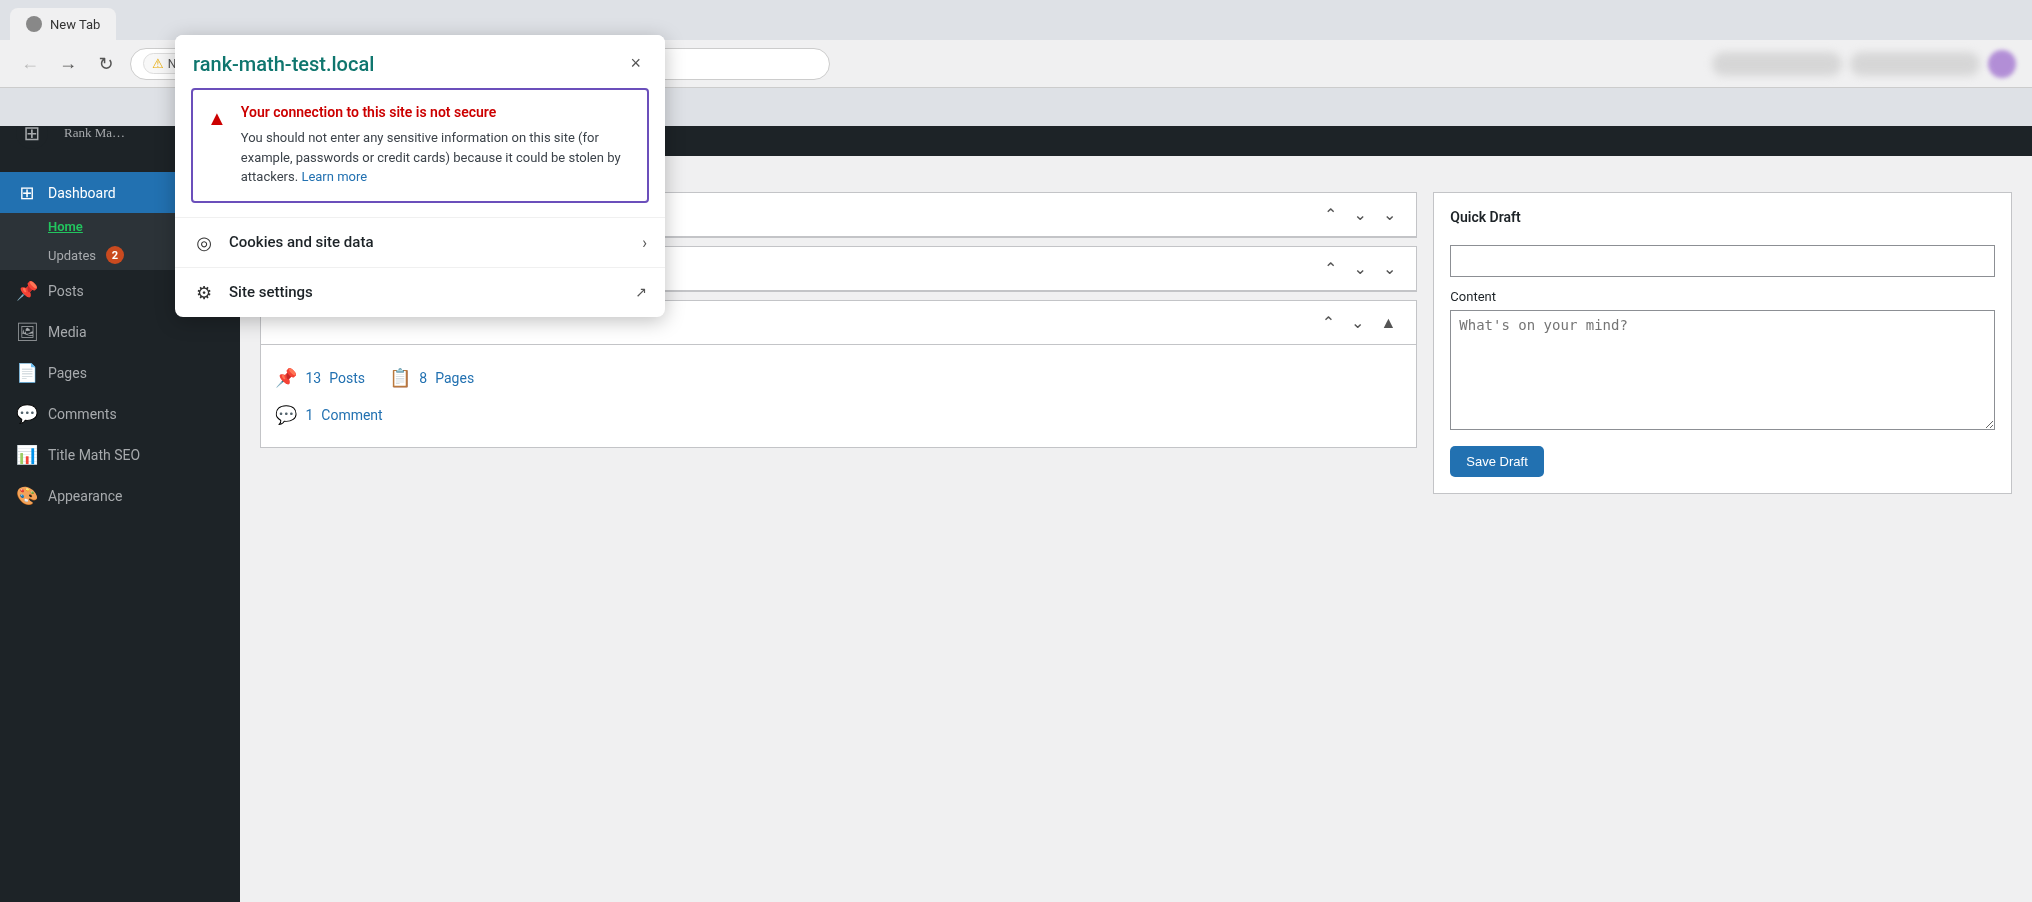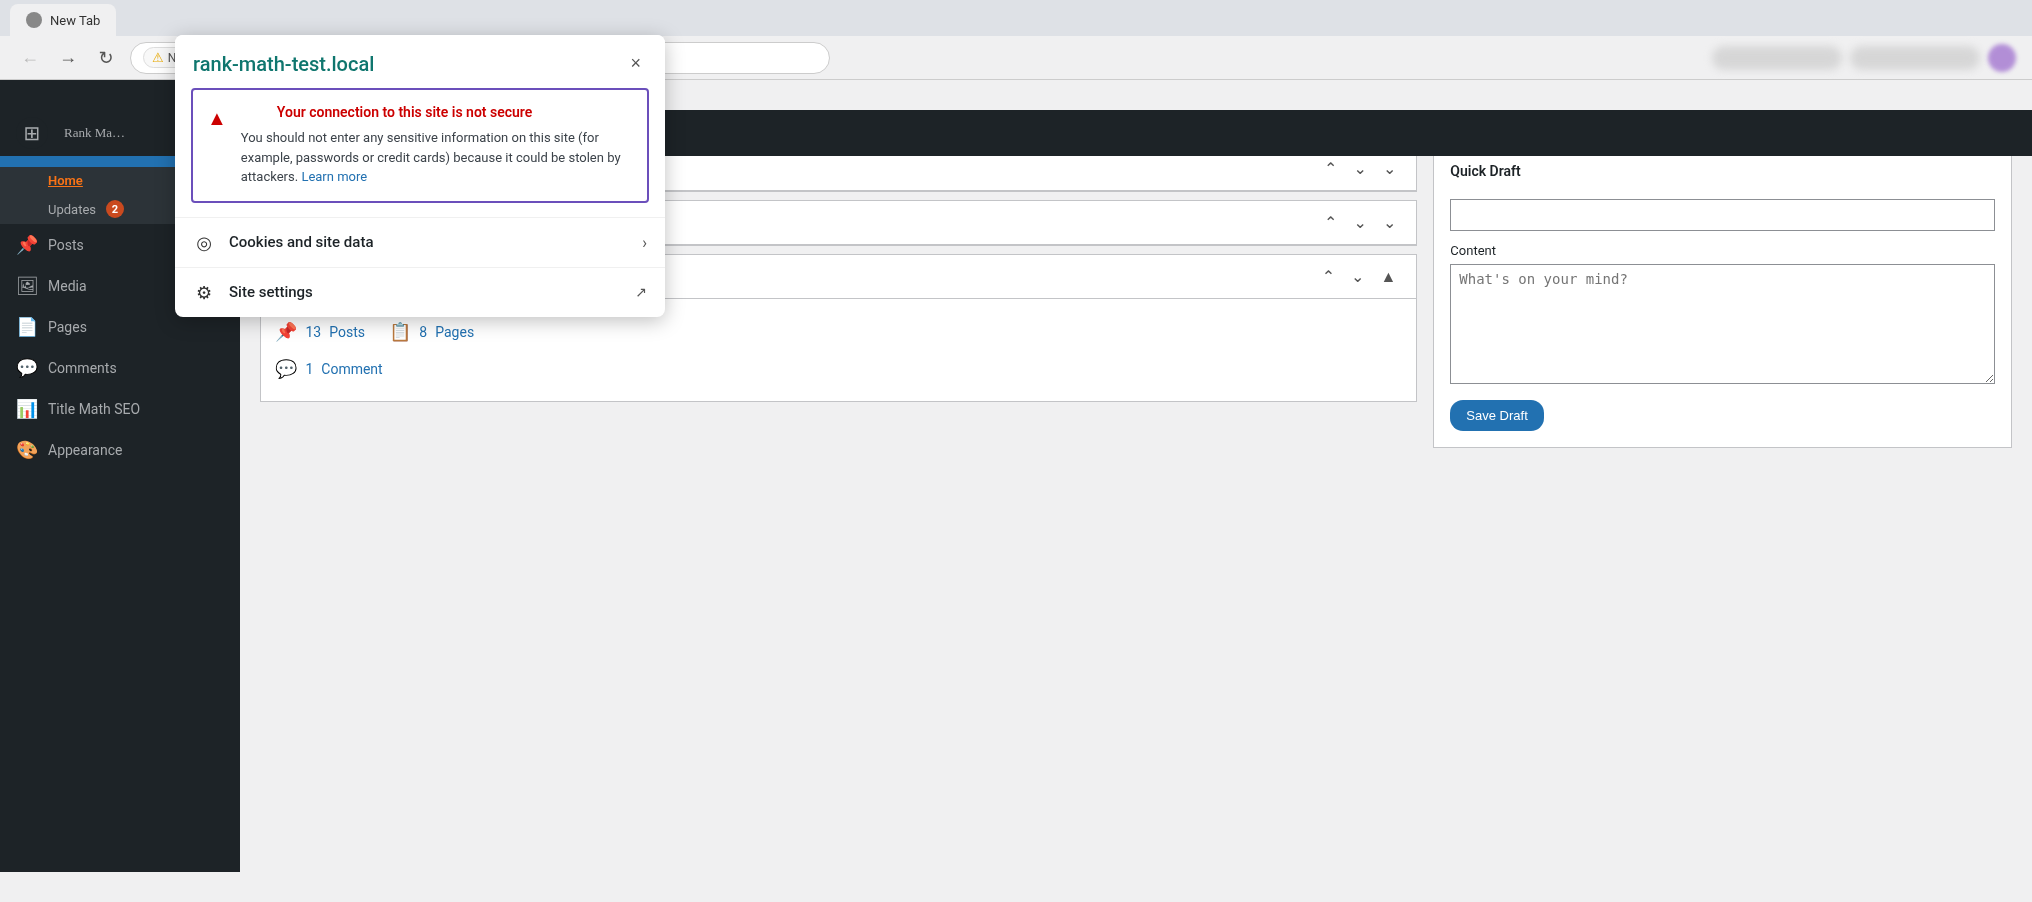--- a/index.html
+++ b/index.html
@@ -1,21 +1,21 @@
 <!DOCTYPE html>
 <html><head>
   <meta charset="utf-8">
   <style>
     * { margin: 0; padding: 0; box-sizing: border-box; }
     body { font-family: -apple-system, BlinkMacSystemFont, "Segoe UI", Roboto, sans-serif; background: #f0f0f1; width: 2032px; height: 902px; overflow: hidden; position: relative; }
 
     
     .browser-chrome {
       width: 100%;
-      height: 80px;
+      height: 126px;
       background: #dee1e6;
       display: flex;
       flex-direction: column;
       position: relative;
       z-index: 10;
     }
     .browser-tabs {
       height: 40px;
       background: #dee1e6;
       display: flex;
@@ -160,21 +160,21 @@
       color: #a7aaad;
       font-size: 14px;
       cursor: pointer;
       gap: 10px;
       position: relative;
     }
     .sidebar-item.active { background: #2271b1; color: #fff; }
     .sidebar-item .sidebar-icon { font-size: 18px; width: 22px; text-align: center; flex-shrink: 0; }
     .sidebar-submenu { list-style: none; background: #2c3338; }
     .sidebar-submenu .sidebar-item { padding: 6px 16px 6px 48px; font-size: 13px; }
-    .sidebar-submenu .sidebar-item.active { background: transparent; color: #f97316; font-weight: 600; text-decoration: underline; }
+    .sidebar-submenu .sidebar-item.active { background: transparent; color: #22c55e; font-weight: 600; text-decoration: underline; }
     .update-badge {
       background: #ca4a1f;
       color: #fff;
       border-radius: 50%;
       width: 18px; height: 18px;
       font-size: 11px;
       display: flex; align-items: center; justify-content: center;
       font-weight: bold;
     }
 
@@ -287,21 +287,21 @@
       color: #aaa;
     }
     .save-draft-btn {
       background: #2271b1;
       color: #fff;
       border: none;
       padding: 8px 16px;
       font-size: 13px;
       cursor: pointer;
       margin-top: 12px;
-      border-radius: 13px;
+      border-radius: 5px;
       font-weight: 500;
     }
 
     
     .popup-overlay {
       position: absolute;
       top: 0; left: 0; right: 0; bottom: 0;
       z-index: 100;
     }
     .security-popup {
@@ -350,21 +350,20 @@
       color: #cc0000;
       flex-shrink: 0;
       margin-top: 2px;
     }
     .alert-content {}
     .alert-heading {
       font-size: 14px;
       font-weight: 600;
       color: #cc0000;
       margin-bottom: 8px;
-      margin-left: 36px;
     }
     .alert-body {
       font-size: 13px;
       color: #3c434a;
       line-height: 1.5;
     }
     .alert-link {
       color: #2271b1;
       text-decoration: none;
     }

